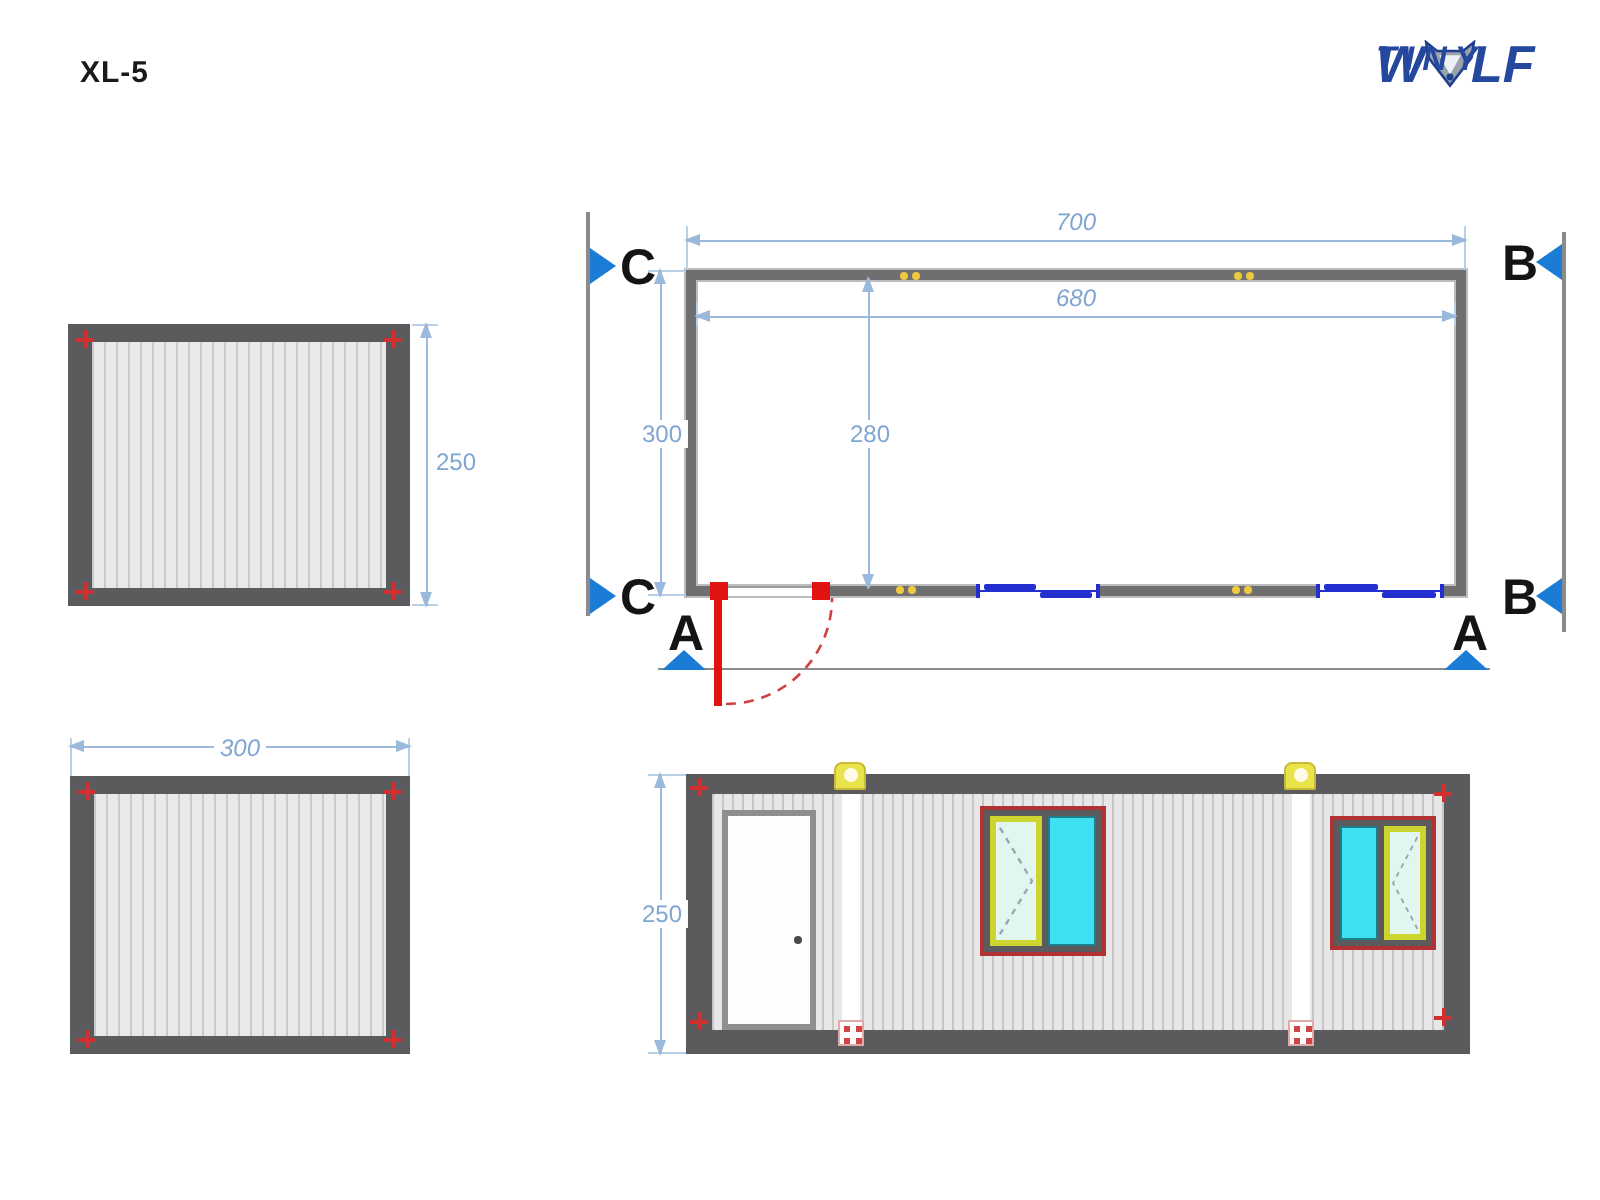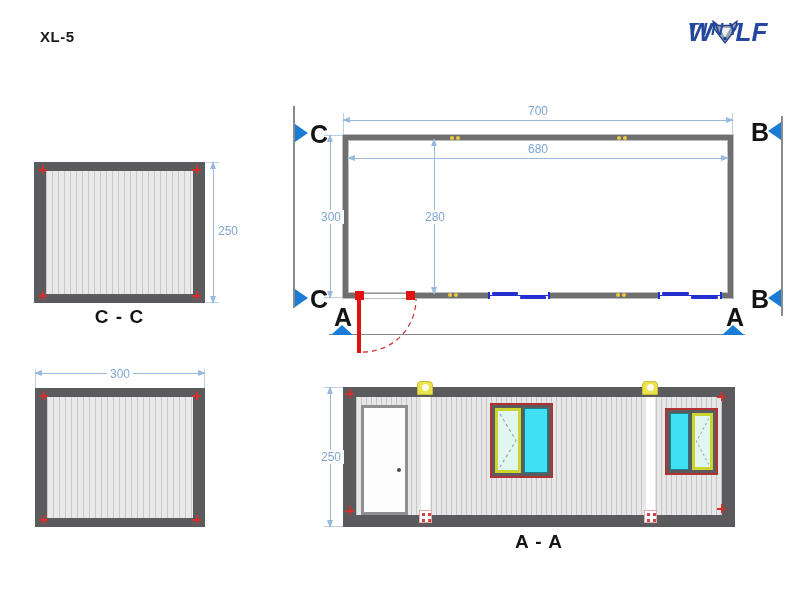--- a/index.html
+++ b/index.html
@@ -15,21 +15,21 @@
 
   
   #title{left:40px;top:28px;font-size:15px;font-weight:bold;color:#1a1a1a;letter-spacing:.5px;}
   #logo{left:688px;top:20px;width:96px;text-align:center;color:var(--navy);}
   #logo-top{display:flex;align-items:flex-end;justify-content:center;font-size:26px;
             font-weight:bold;font-style:italic;line-height:.9;}
   #logo-sub{font-size:17px;font-weight:bold;font-style:italic;letter-spacing:4px;margin-top:0px;}
   .wolf-svg{width:26px;height:24px;margin:0 -2px 0 -1px;}
 
   
-  .dim-h{position:absolute;height:0;border-top:1px solid var(--dimline);}
+  .dim-h{position:absolute;height:0;border-top:1px solid var(--dimline);font-style:italic;}
   .dim-v{position:absolute;width:0;border-left:1px solid var(--dimline);}
   .dim-h i,.dim-v i{position:absolute;display:block;width:0;height:0;}
   .dim-h .al{left:-1px;top:-4px;border:3.5px solid transparent;border-left:none;border-right:8px solid var(--dimline);}
   .dim-h .ar{right:-1px;top:-4px;border:3.5px solid transparent;border-right:none;border-left:8px solid var(--dimline);}
   .dim-v .au{top:-1px;left:-4.5px;border:3.5px solid transparent;border-top:none;border-bottom:8px solid var(--dimline);}
   .dim-v .ad{bottom:-1px;left:-4.5px;border:3.5px solid transparent;border-bottom:none;border-top:8px solid var(--dimline);}
   .dlab{position:absolute;font-size:12px;color:var(--dimtext);line-height:1;white-space:nowrap;}
   .dlab-top{left:50%;transform:translateX(-50%);bottom:4px;}
   .dlab-mid{left:50%;top:50%;transform:translate(-50%,-50%);background:#fff;padding:1px 3px;}
   .ext{position:absolute;background:#b9cfe6;}
@@ -246,21 +246,20 @@
     <div class="rplus rp-bl"></div>
     <div class="rplus rp-br"></div>
   </div>
   <div id="ecc-t" class="ext"></div>
   <div id="ecc-b" class="ext"></div>
   <div id="dim250cc" class="dim-v">
     <i class="au"></i>
       <i class="ad"></i>
   </div>
   <span id="lab250cc" class="dlab">250</span>
-  <div id="cc-label" class="sec-label">C - C</div>
 
   <div id="sec-bb" class="sec">
     <div class="rplus rp-tl"></div>
     <div class="rplus rp-tr"></div>
     <div class="rplus rp-bl"></div>
     <div class="rplus rp-br"></div>
   </div>
   <div id="ebb-l" class="ext"></div>
   <div id="ebb-r" class="ext"></div>
   <div id="dim300bb" class="dim-h">
@@ -305,15 +304,14 @@
     <div id="rm-tr" class="rplus"></div>
     <div id="rm-br" class="rplus"></div>
   </div>
   <div id="eaa-t" class="ext"></div>
   <div id="eaa-b" class="ext"></div>
   <div id="dim250aa" class="dim-v">
     <i class="au"></i>
       <i class="ad"></i>
     <span class="dlab dlab-mid">250</span>
   </div>
-  <div id="aa-label" class="sec-label">A - A</div>
 
 </div>
 
 </body></html>

